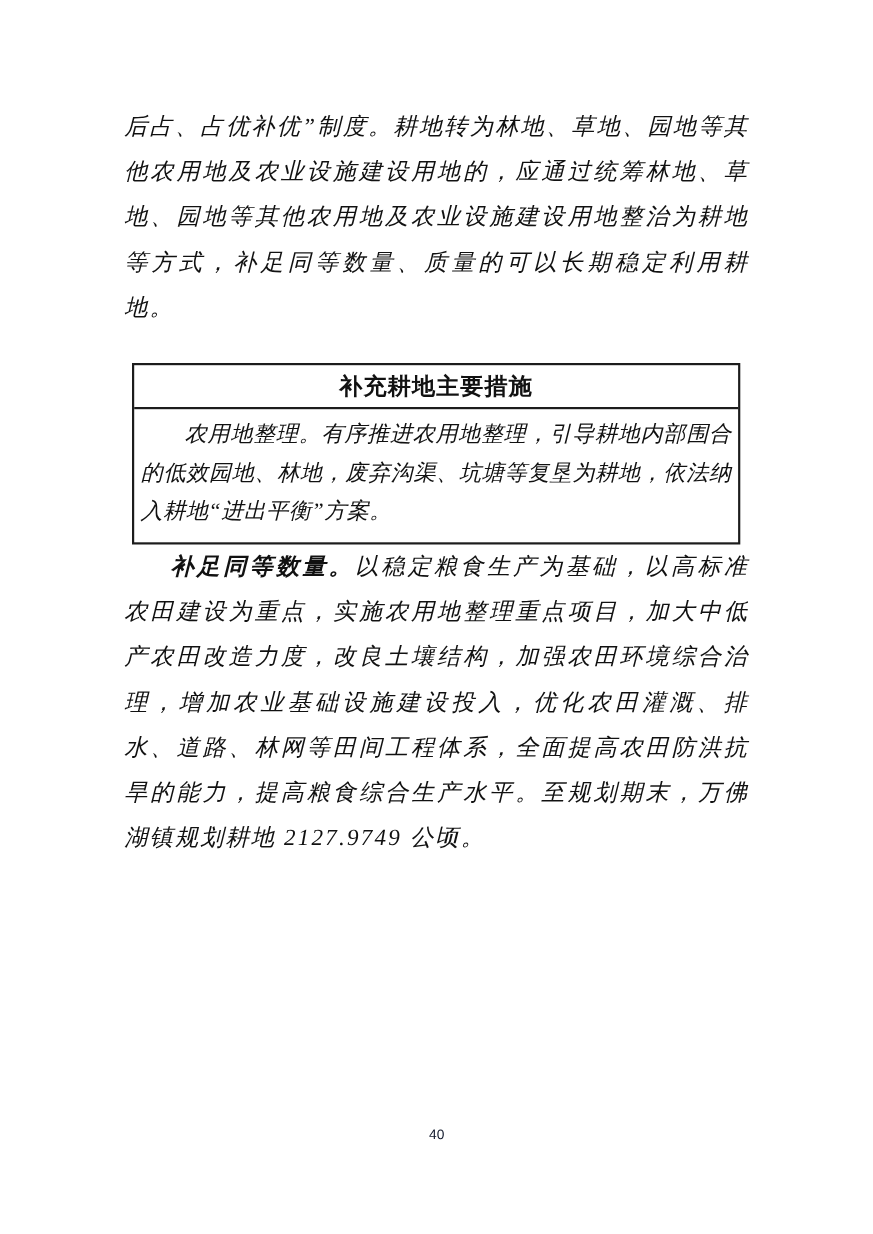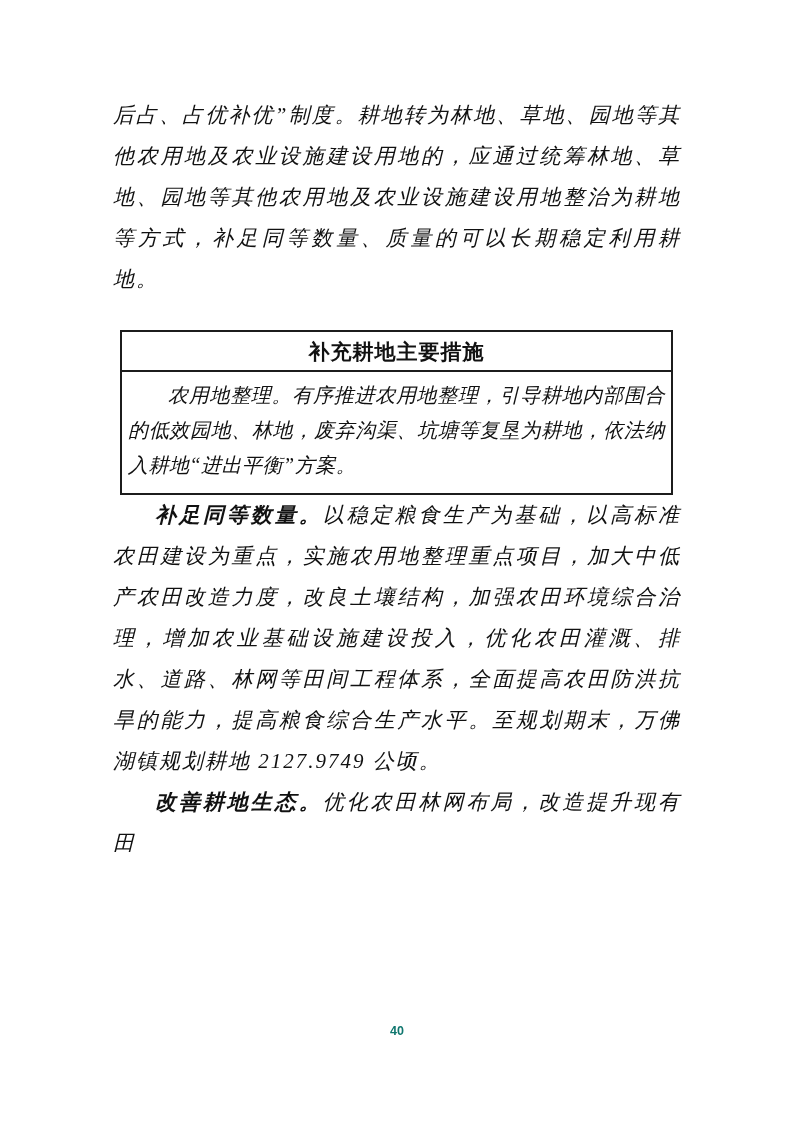--- a/index.html
+++ b/index.html
@@ -67,39 +67,38 @@
   .para-quality { margin-top: 17px; }
 
   .page-footer {
     position: absolute;
     left: 0;
     right: 0;
     bottom: 84px;
     text-align: center;
     font-family: "Liberation Sans", "DejaVu Sans", sans-serif;
     font-size: 12.5px;
-    font-weight: bold;
-    color: #0f766e;
+    font-weight: normal;
+    color: #0f172a;
   }
 </style>
 </head>
 <body>
 
 <div class="page">
   <div class="content">
 
     <p class="body-para no-indent">后占、占优补优”制度。耕地转为林地、草地、园地等其他农用地及农业设施建设用地的，应通过统筹林地、草地、园地等其他农用地及农业设施建设用地整治为耕地等方式，补足同等数量、质量的可以长期稳定利用耕地。</p>
 
     <div class="measures-box">
       <div class="box-title">补充耕地主要措施</div>
       <div class="box-body">
         <p>农用地整理。有序推进农用地整理，引导耕地内部围合的低效园地、林地，废弃沟渠、坑塘等复垦为耕地，依法纳入耕地“进出平衡”方案。</p>
       </div>
     </div>
 
     <p class="body-para indent para-quality"><span class="lead">补足同等数量。</span><span>以稳定粮食生产为基础，以高标准农田建设为重点，实施农用地整理重点项目，加大中低产农田改造力度，改良土壤结构，加强农田环境综合治理，增加农业基础设施建设投入，优化农田灌溉、排水、道路、林网等田间工程体系，全面提高农田防洪抗旱的能力，提高粮食综合生产水平。至规划期末，万佛湖镇规划耕地 2127.9749 公顷。</span></p>
 
-    <p class="body-para indent"><span class="lead">改善耕地生态。</span><span>优化农田林网布局，改造提升现有田</span></p>
 
   </div>
 
   <div class="page-footer">40</div>
 </div>
 
 </body></html>

